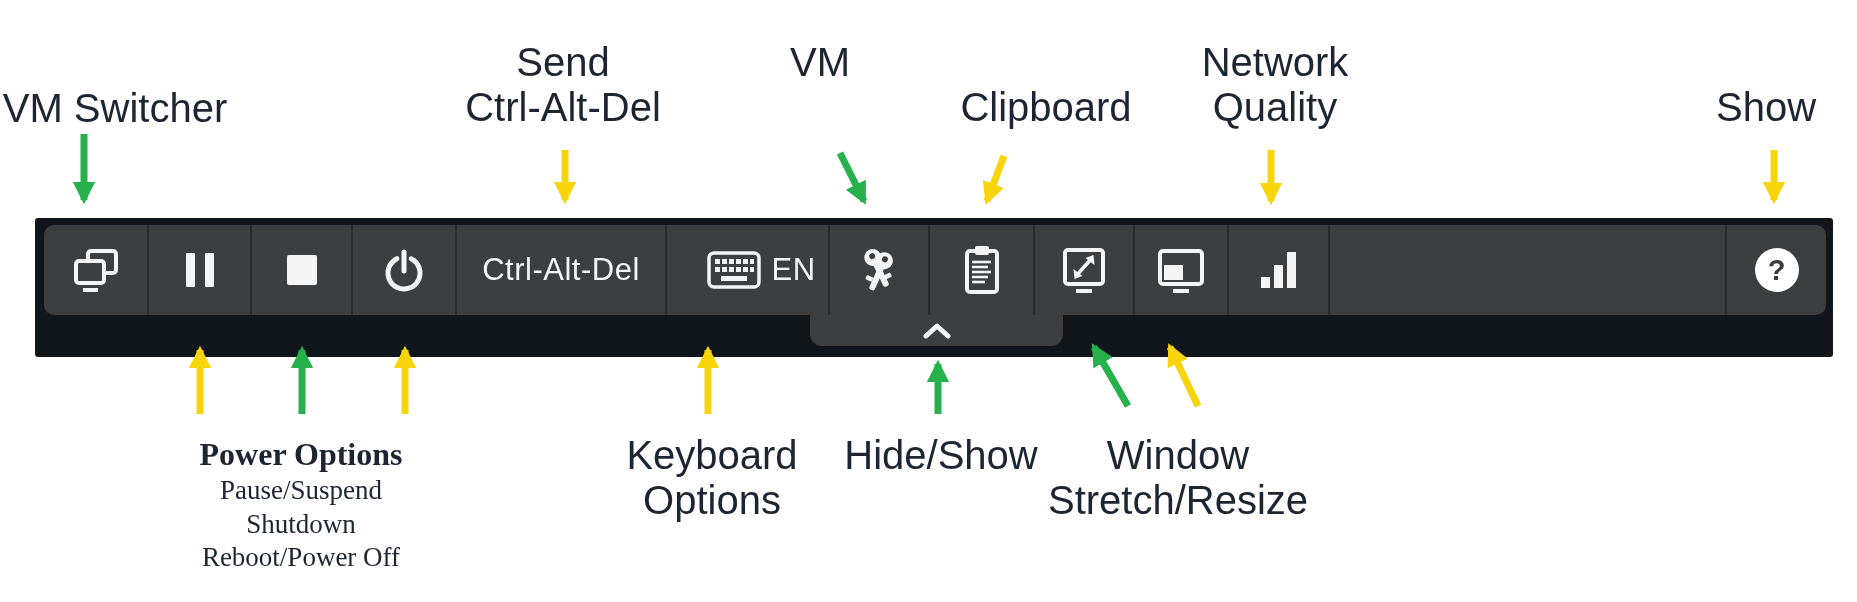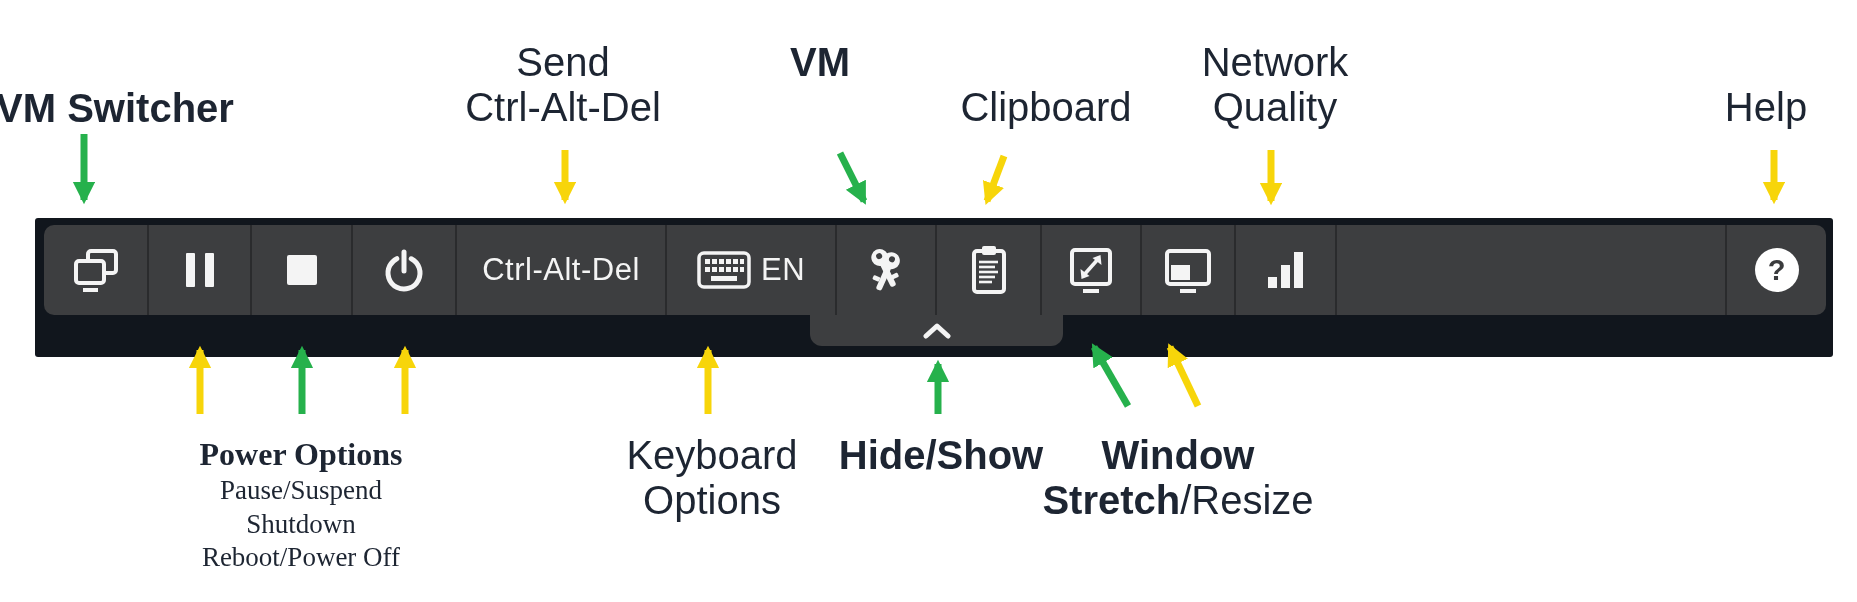--- a/index.html
+++ b/index.html
@@ -3,22 +3,22 @@
 <meta charset="utf-8">
 <style>
   html,body{margin:0;padding:0;background:#ffffff;}
   #canvas{
     position:relative;width:1857px;height:602px;background:#ffffff;overflow:hidden;
     font-family:"Liberation Sans", sans-serif;color:#1d2532;
   }
   
   .ann{position:absolute;transform:translateX(-50%);text-align:center;
        font-size:40px;line-height:45px;white-space:nowrap;color:#1d2532;}
-  .ann.bold{font-weight:700;}
-  .ann .b{font-weight:700;}
+  .ann.bold{font-weight:400;}
+  .ann .b{font-weight:400;}
   #power-block{line-height:33.5px;font-size:27px;font-family:Liberation Serif, serif;}
   #power-block .head{font-size:32px;font-weight:700;line-height:40px;}
   
   #toolbar-frame{
     position:absolute;left:35px;top:218px;width:1798px;height:139px;
     background:#11161d;box-sizing:border-box;border-radius:3px;
   }
   #toolbar-bar{
     position:absolute;left:9px;top:7px;width:1782px;height:90px;
     background:#3d3e40;border-radius:10px;display:flex;align-items:stretch;
@@ -58,21 +58,21 @@
     <div>VM</div>
   </div>
 
   <div class="ann" style="left:1046px;top:85px;text-align:right;">Clipboard</div>
 
   <div class="ann" style="left:1275px;top:40px;">
     <div>Network</div>
     <div>Quality</div>
   </div>
 
-  <div class="ann" style="left:1766px;top:85px;">Help</div>
+  <div class="ann" style="left:1766px;top:85px;">Show</div>
 
   <div id="toolbar-frame">
     <div id="toolbar-bar">
 
       <div class="tb-btn" style="width:103px;">
         <svg class="icon" width="50" height="48" viewBox="0 0 50 48">
           <rect x="17" y="5" width="28" height="22" rx="3" fill="none" stroke="#f4f4f4" stroke-width="4"></rect>
           <rect x="5" y="15" width="28" height="22" rx="3" fill="#3d3e40" stroke="#f4f4f4" stroke-width="4"></rect>
           <line x1="12" y1="44" x2="27" y2="44" stroke="#f4f4f4" stroke-width="4"></line>
         </svg>
@@ -100,21 +100,21 @@
           <line x1="24" y1="6" x2="24" y2="25" stroke="#f4f4f4" stroke-width="5" stroke-linecap="round"></line>
         </svg>
       </div>
       <div class="tb-div"></div>
 
       <div class="tb-btn" style="width:208px;">
         <span class="tb-text">Ctrl-Alt-Del</span>
       </div>
       <div class="tb-div"></div>
 
-      <div class="tb-btn" style="width:168px;">
+      <div class="tb-btn" style="width:133px;margin-left:28px;">
         <svg class="icon" width="54" height="40" viewBox="0 0 54 40">
           <rect x="2" y="3" width="50" height="34" rx="5" fill="none" stroke="#f4f4f4" stroke-width="3.5"></rect>
           <g fill="#f4f4f4">
             <rect x="8" y="9" width="5" height="5"></rect>
               <rect x="15" y="9" width="5" height="5"></rect>
             <rect x="22" y="9" width="5" height="5"></rect>
               <rect x="29" y="9" width="5" height="5"></rect>
             <rect x="36" y="9" width="5" height="5"></rect>
               <rect x="43" y="9" width="4" height="5"></rect>
             <rect x="8" y="17" width="5" height="5"></rect>

